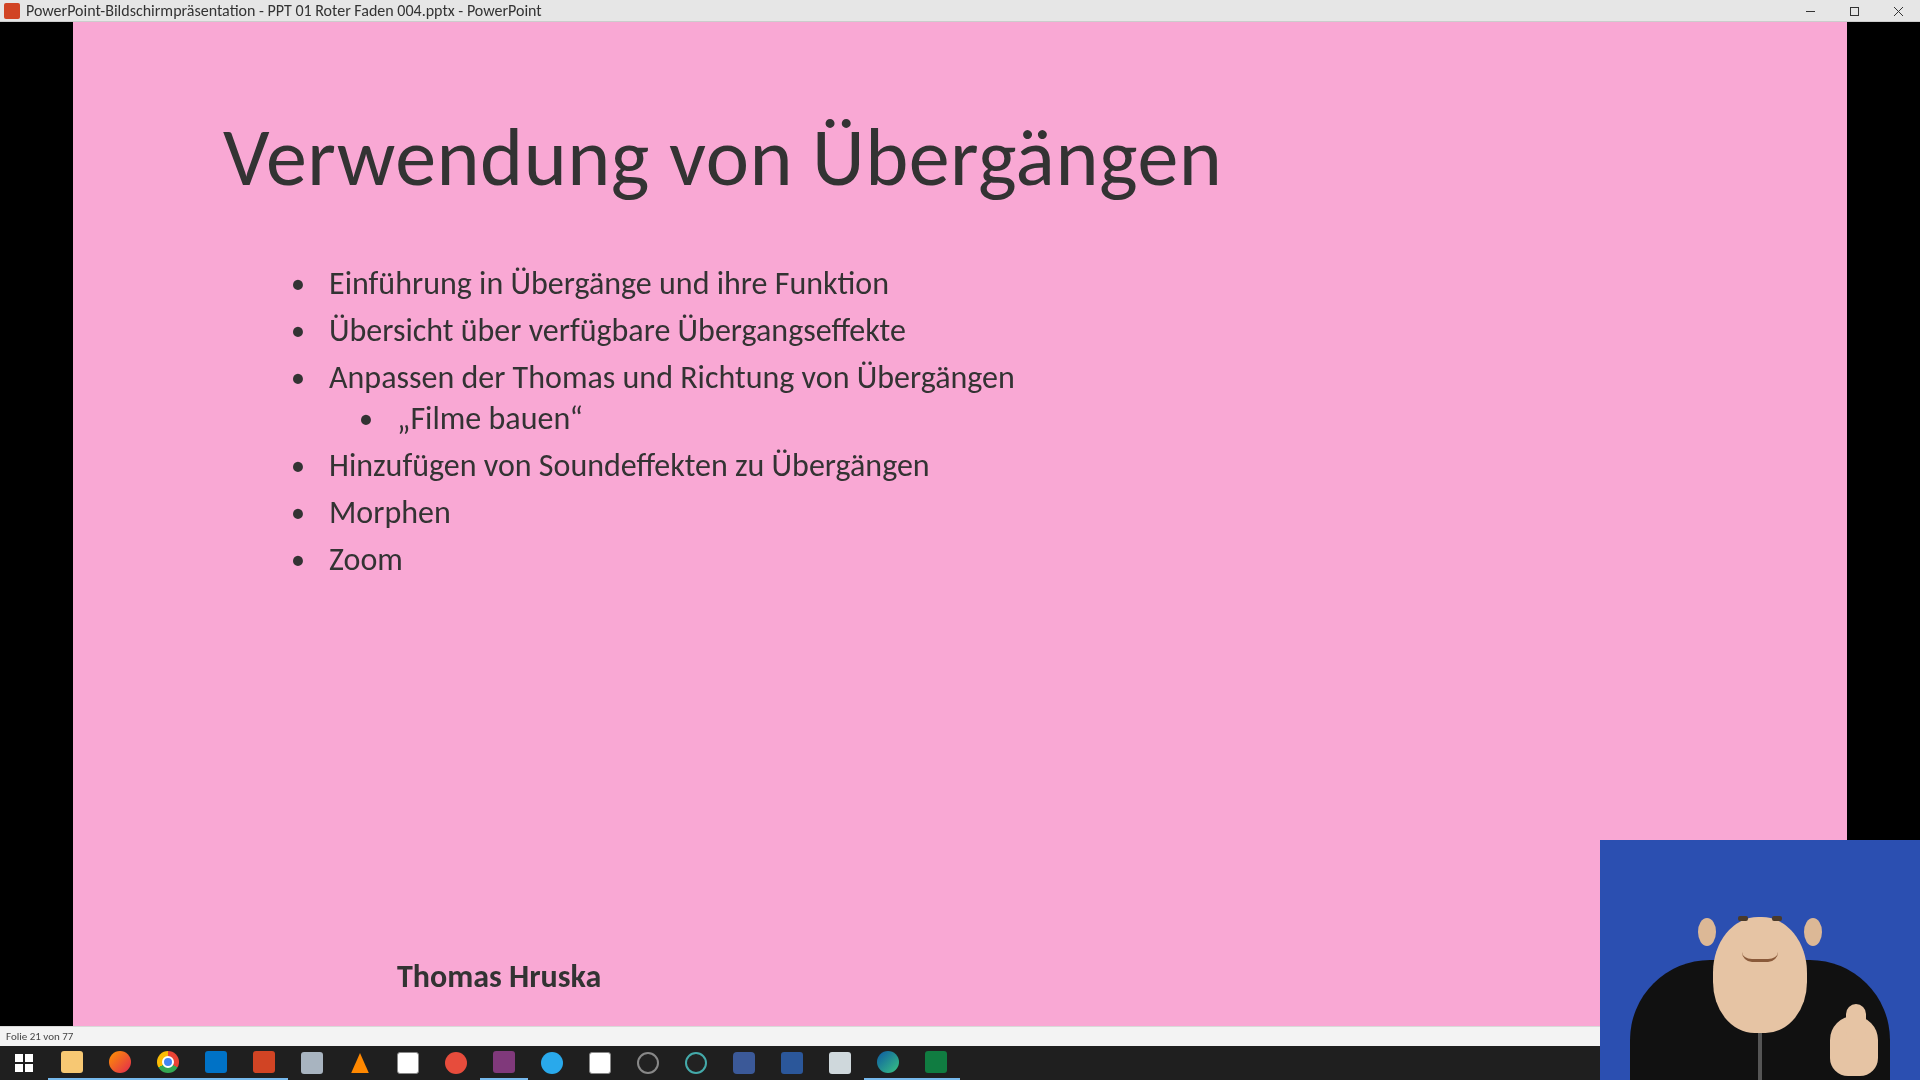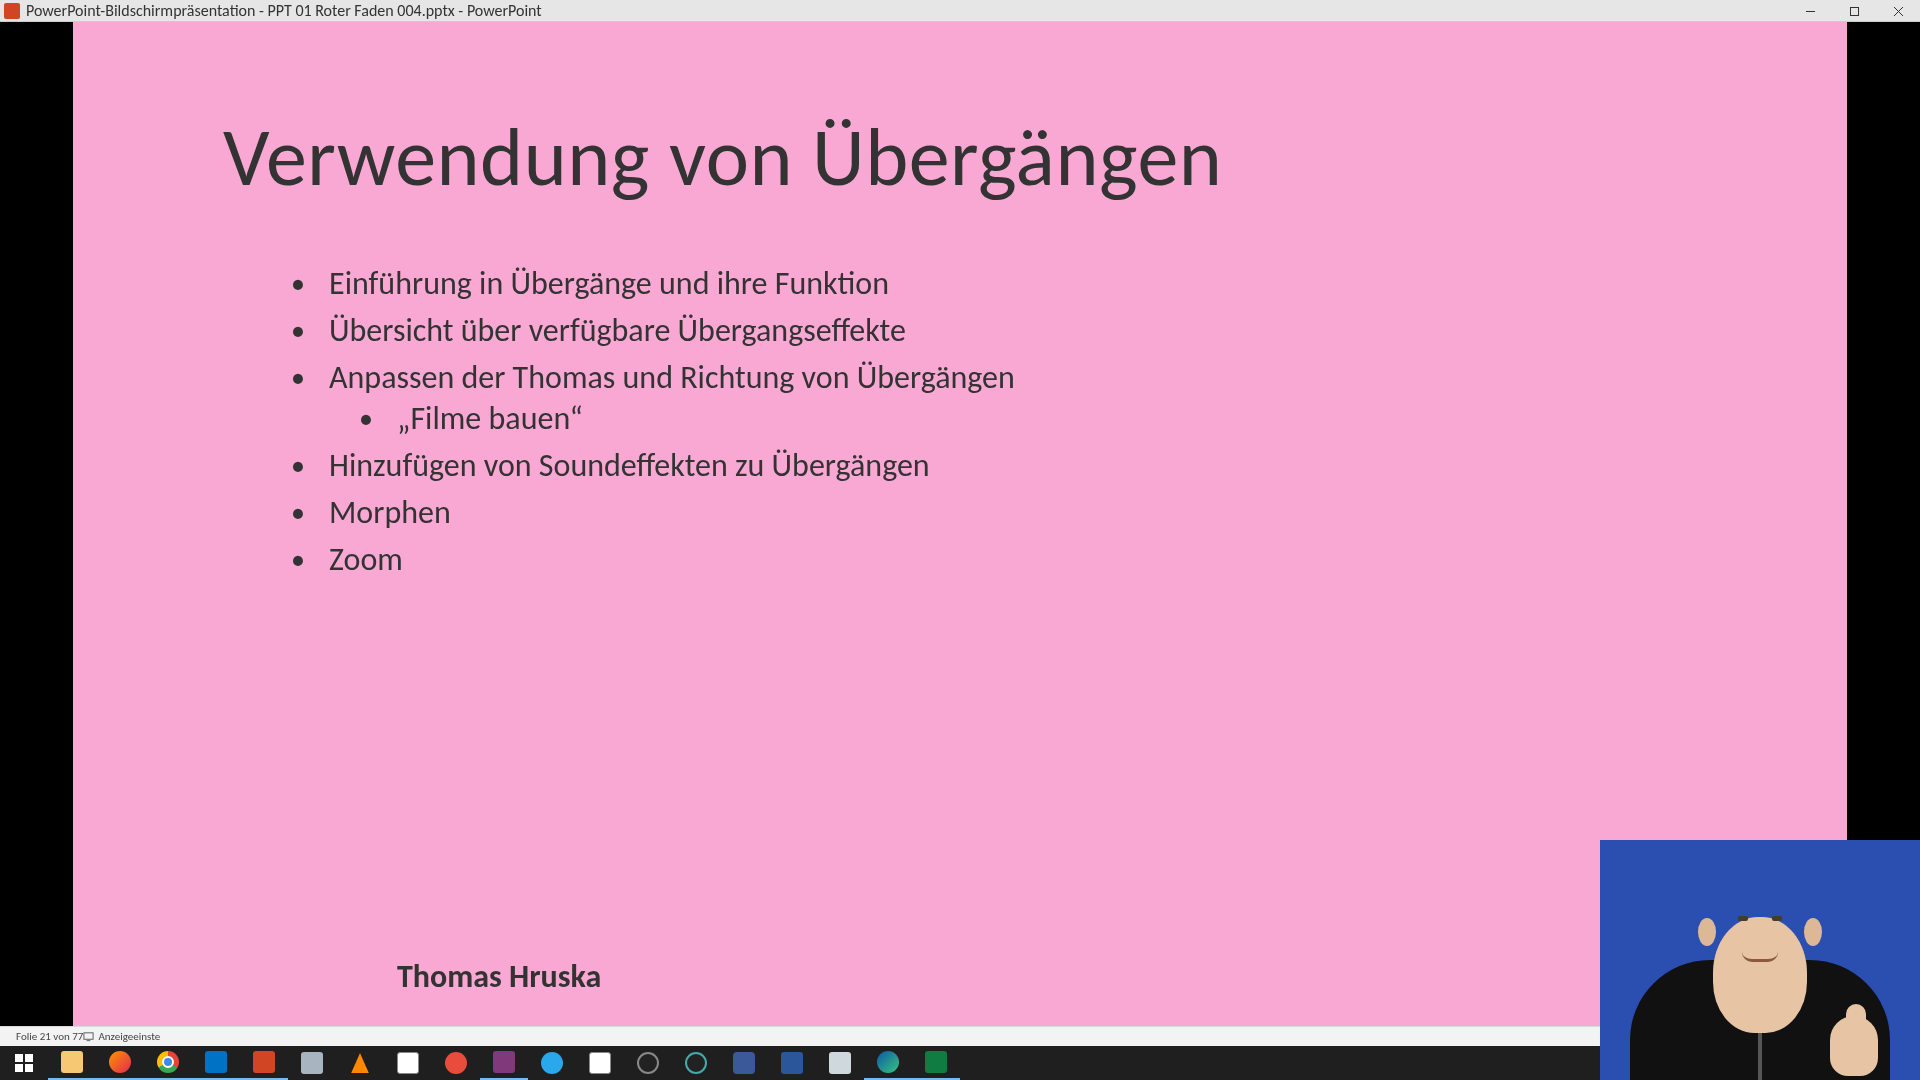--- a/index.html
+++ b/index.html
@@ -104,22 +104,23 @@
 .presenter-bar {
   position: absolute;
   left: 0; right: 0;
   bottom: 34px;
   height: 20px;
   background: #f3f3f3;
   display: flex;
   align-items: center;
   font-size: 11px;
   color: #444;
-  padding: 0 16px;
+  padding: 0 6px;
   border-top: 1px solid #d9d9d9;
+  justify-content: space-between;
 }
 .presenter-bar .right-group { display: flex; align-items: center; gap: 4px; }
 .presenter-bar .right-group svg { width: 11px; height: 11px; }
 
 .taskbar {
   position: absolute;
   left: 0; right: 0; bottom: 0;
   height: 34px;
   background: #1f1f1f;
   display: flex;

